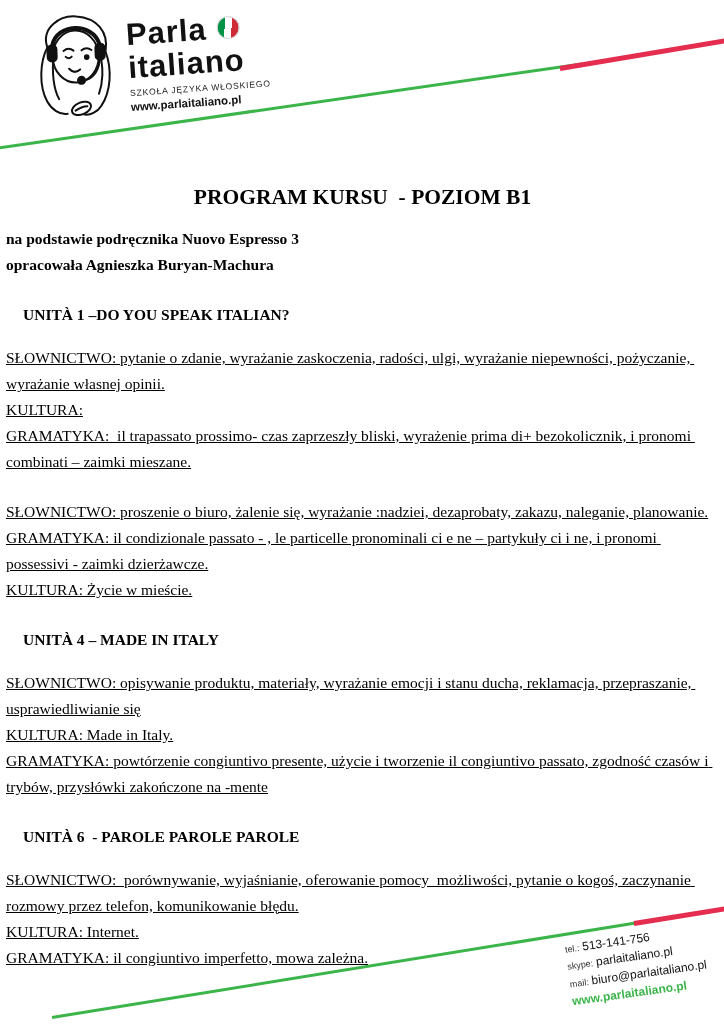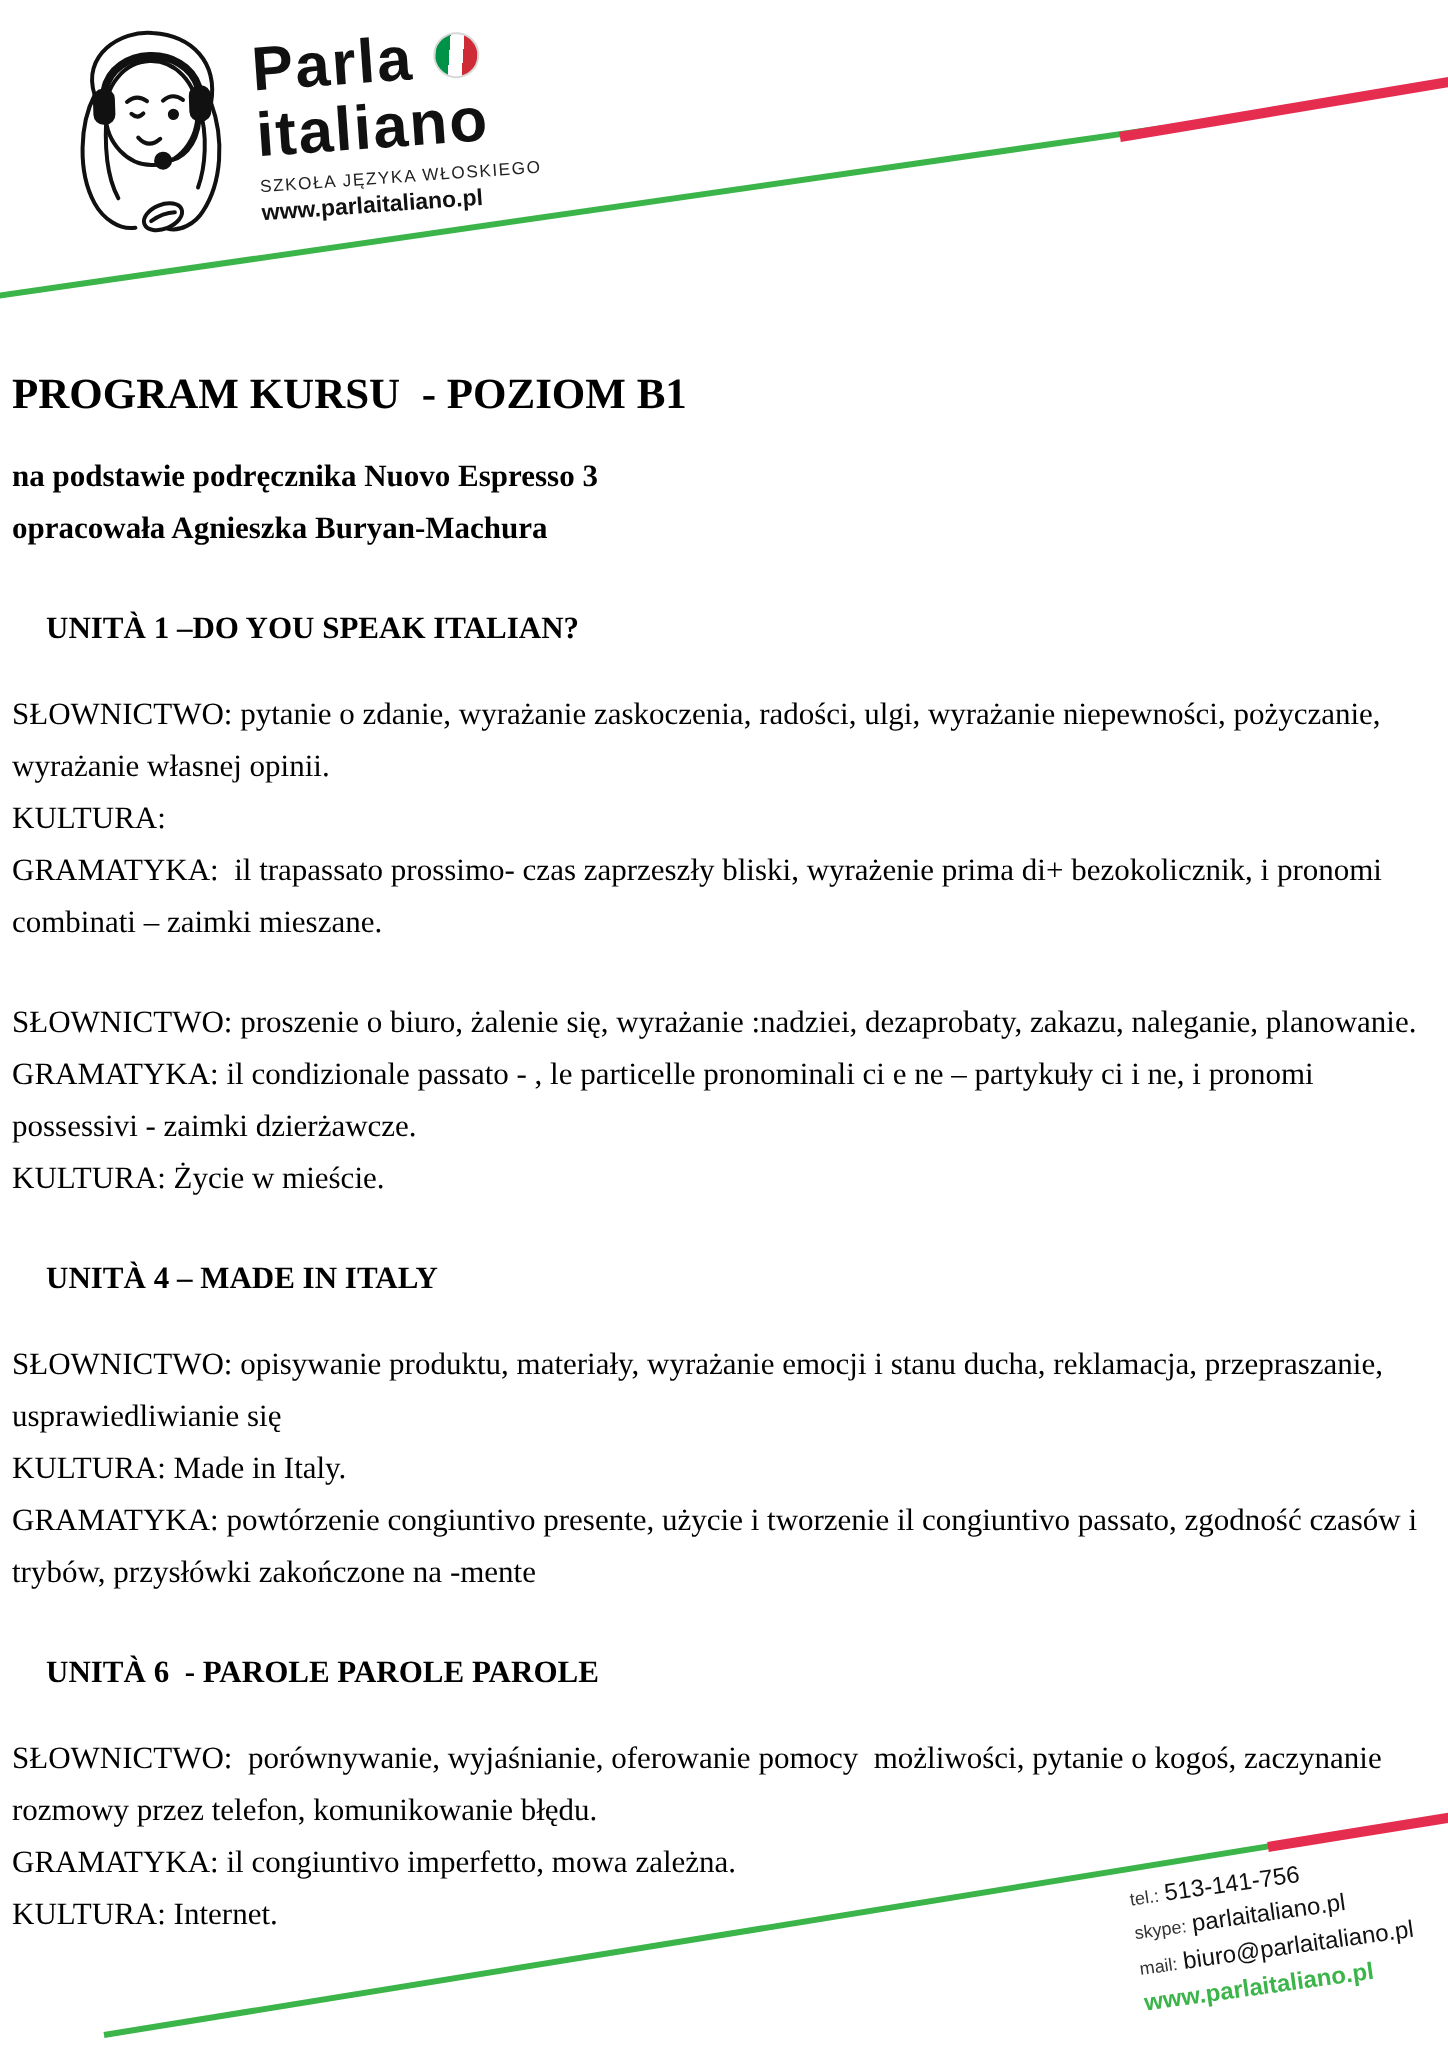--- a/index.html
+++ b/index.html
@@ -25,25 +25,25 @@
     width:21px; height:21px; border-radius:50%; margin-left:10px; border:1px solid #d7d7d7;
     background:linear-gradient(90deg, #009246 0 33%, #ffffff 33% 66%, #ce2b37 66% 100%);
     transform:rotate(8deg);
   }
   .brand-line2 { font-size:31px; font-weight:bold; letter-spacing:1px; line-height:1; margin-top:2px; color:#111; }
   .brand-tagline { font-size:8.6px; letter-spacing:0.8px; margin-top:5px; color:#222; }
   .brand-site { font-size:11.5px; font-weight:bold; margin-top:3px; color:#111; }
 
   
   .content { position:absolute; left:6px; right:5px; top:184px; font-size:15.5px; line-height:26px; }
-  .doc-title { font-size:21.5px; font-weight:bold; margin:0 0 16px 0; white-space:pre-wrap; }
+  .doc-title { text-align:center; font-size:21.5px; font-weight:bold; margin:0 0 16px 0; white-space:pre-wrap; }
   .subtitle { margin:0; font-weight:bold; white-space:pre-wrap; }
   .section { margin-top:24px; }
   .section-heading { font-weight:bold; margin:17px; white-space:pre-wrap; }
-  .doc-line { margin:0; white-space:pre-wrap; }
+  .doc-line { margin:0; white-space:pre-wrap;text-decoration:underline; }
 
   
   .contact {
     position:absolute; right:18px; bottom:22px; transform:rotate(-8deg);
     font-family:"Liberation Sans", sans-serif; text-align:left; line-height:1.45;
   }
   .contact-row { font-size:12px; color:#111; }
   .contact-label { font-size:9px; color:#333; margin-right:3px; }
   .contact-site { font-size:12px; font-weight:bold; margin-top:1px; }
 </style>
@@ -116,22 +116,22 @@
     <div class="section">
       <p class="section-heading">UNITÀ 4 – MADE IN ITALY</p>
       <p class="doc-line">SŁOWNICTWO: opisywanie produktu, materiały, wyrażanie emocji i stanu ducha, reklamacja, przepraszanie, usprawiedliwianie się</p>
       <p class="doc-line">KULTURA: Made in Italy.</p>
       <p class="doc-line">GRAMATYKA: powtórzenie congiuntivo presente, użycie i tworzenie il congiuntivo passato, zgodność czasów i trybów, przysłówki zakończone na -mente</p>
     </div>
 
     <div class="section">
       <p class="section-heading">UNITÀ 6  - PAROLE PAROLE PAROLE</p>
       <p class="doc-line">SŁOWNICTWO:  porównywanie, wyjaśnianie, oferowanie pomocy  możliwości, pytanie o kogoś, zaczynanie rozmowy przez telefon, komunikowanie błędu.</p>
+      <p class="doc-line">KULTURA: Internet.</p>
       <p class="doc-line">GRAMATYKA: il congiuntivo imperfetto, mowa zależna.</p>
-      <p class="doc-line">KULTURA: Internet.</p>
     </div>
   </div>
 
   <div class="contact">
     <div class="contact-row">
       <span class="contact-label">tel.:</span><span>513-141-756</span>
     </div>
     <div class="contact-row">
       <span class="contact-label">skype:</span><span>parlaitaliano.pl</span>
     </div>

